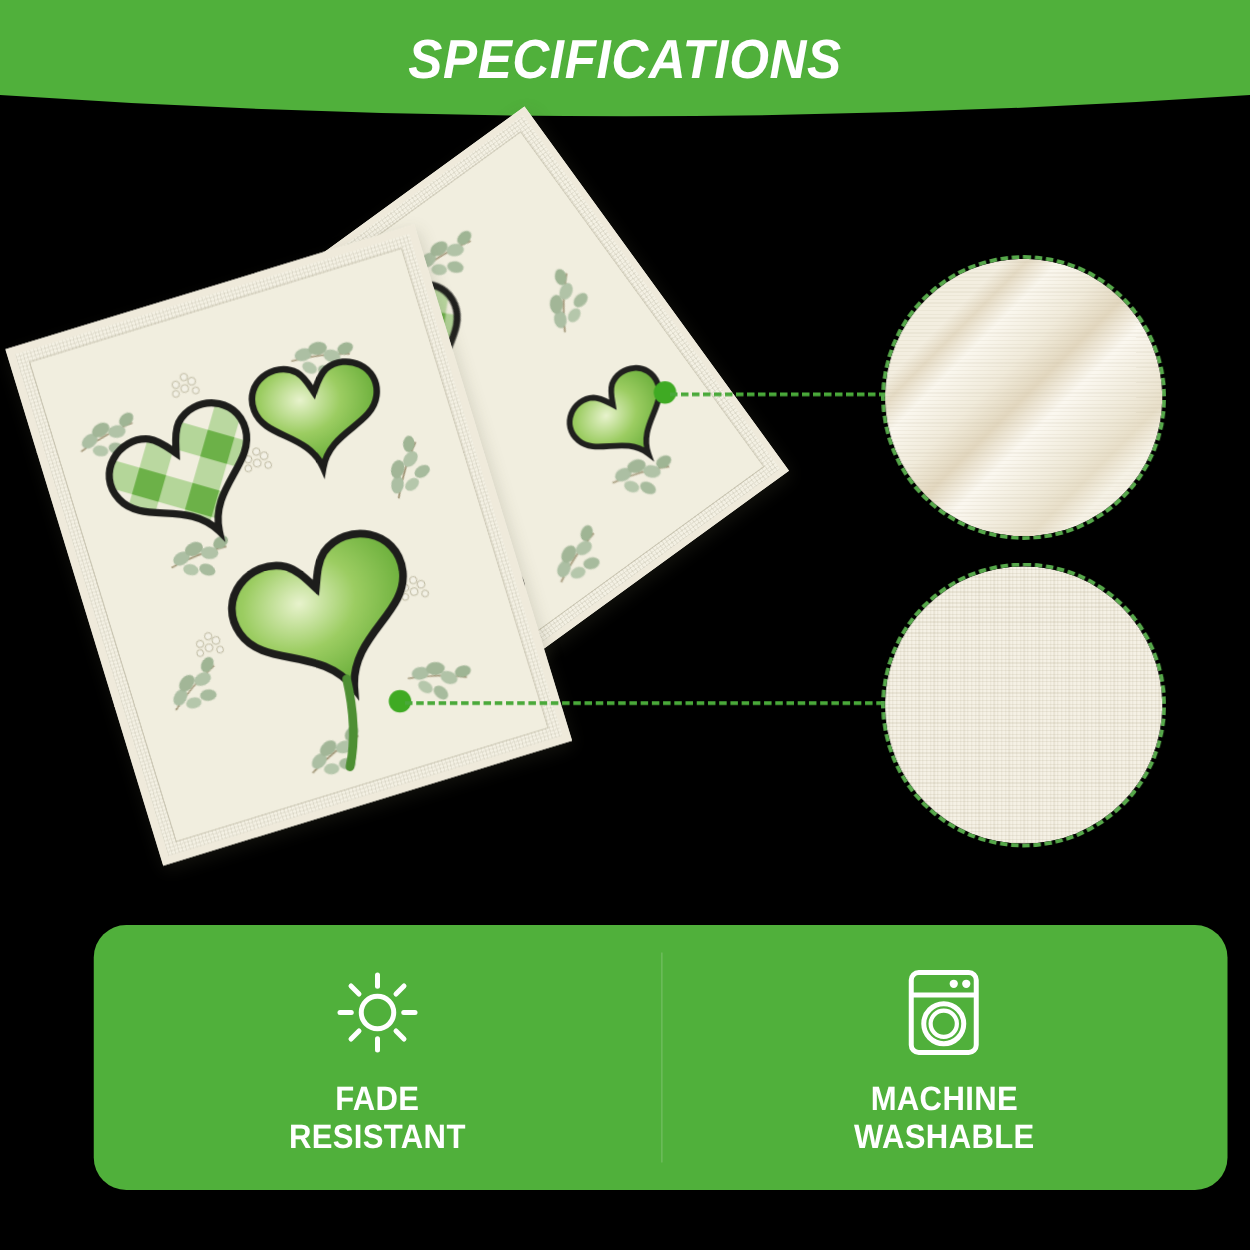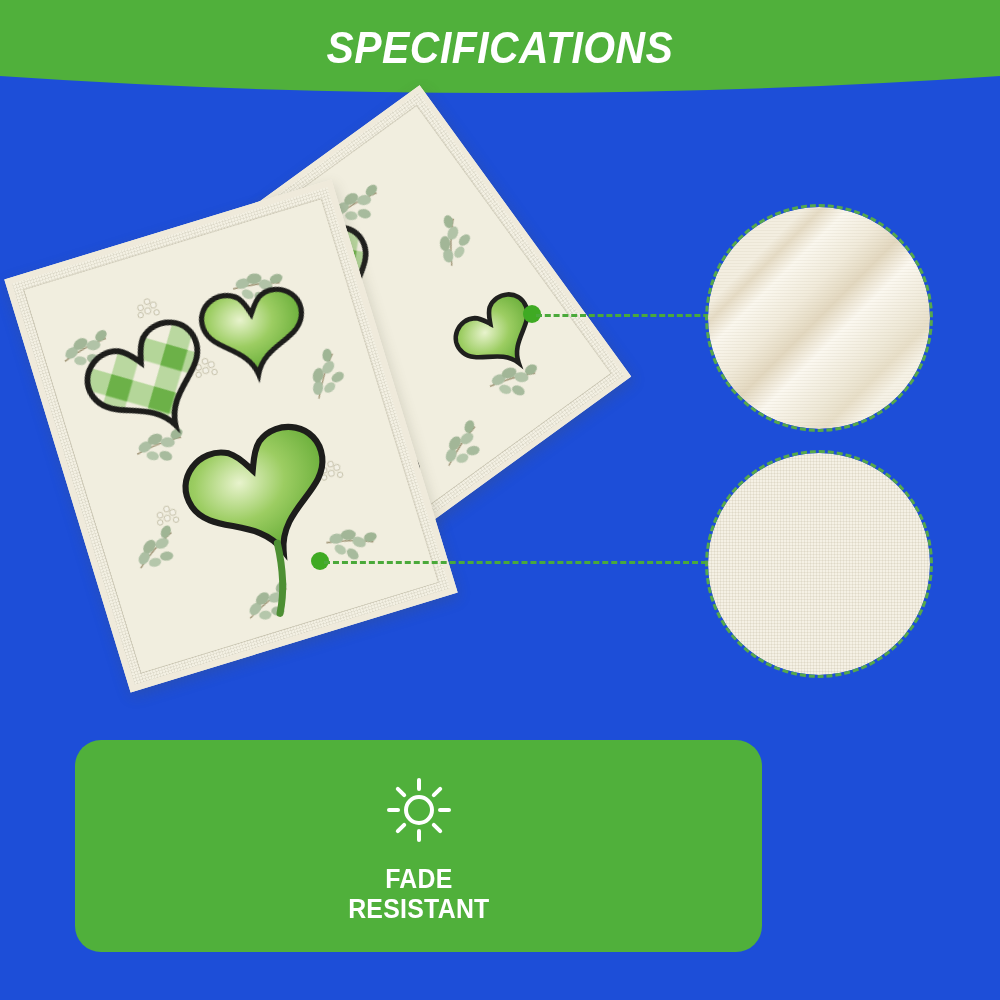--- a/index.html
+++ b/index.html
@@ -7,21 +7,21 @@
     padding: 0;
     background: #ffffff;
   }
   body {
     font-family: "Liberation Sans", sans-serif;
   }
   #page {
     position: relative;
     width: 1000px;
     height: 1000px;
-    background: #1d4ed8;
+    background: #000000;
     overflow: hidden;
   }
 
   
   .header-band {
     position: absolute;
     left: 0;
     top: 0;
     width: 1000px;
     height: 98px;
@@ -132,21 +132,21 @@
         #fbf8f0 58%, #efe9d8 70%,
         #e8dfc9 76%, #f6f2e6 82%,
         #f2ede0 100%);
   }
 
   
   .feature-bar {
     position: absolute;
     left: 75px;
     top: 740px;
-    width: 687px;
+    width: 907px;
     height: 212px;
     background: #50b03b;
     border-radius: 26px;
     display: flex;
     align-items: stretch;
   }
   .feature {
     flex: 1 1 0;
     position: relative;
     display: flex;
@@ -334,16 +334,34 @@
             <line x1="49.8" y1="20.2" x2="56.2" y2="13.8"></line>
           </g>
         </svg>
       </div>
       <div class="feature-label">
         <span>FADE</span>
         <span class="l2">RESISTANT</span>
       </div>
     </div>
 
+    <div class="feature">
+      <div class="feature-icon">
+        <svg width="62" height="72" viewBox="0 0 62 72" aria-hidden="true">
+          <g stroke="#ffffff" stroke-width="4" fill="none">
+            <rect x="5" y="4" width="52" height="64" rx="6"></rect>
+            <line x1="5" y1="22" x2="57" y2="22"></line>
+            <circle cx="31" cy="45" r="16"></circle>
+            <circle cx="31" cy="45" r="10.5" stroke-width="3.4"></circle>
+          </g>
+          <circle cx="39" cy="13" r="3.3" fill="#ffffff"></circle>
+          <circle cx="49" cy="13" r="3.3" fill="#ffffff"></circle>
+        </svg>
+      </div>
+      <div class="feature-label">
+        <span>MACHINE</span>
+        <span class="l2">WASHABLE</span>
+      </div>
+    </div>
 
 
   </div>
 </div>
 
 </body></html>

